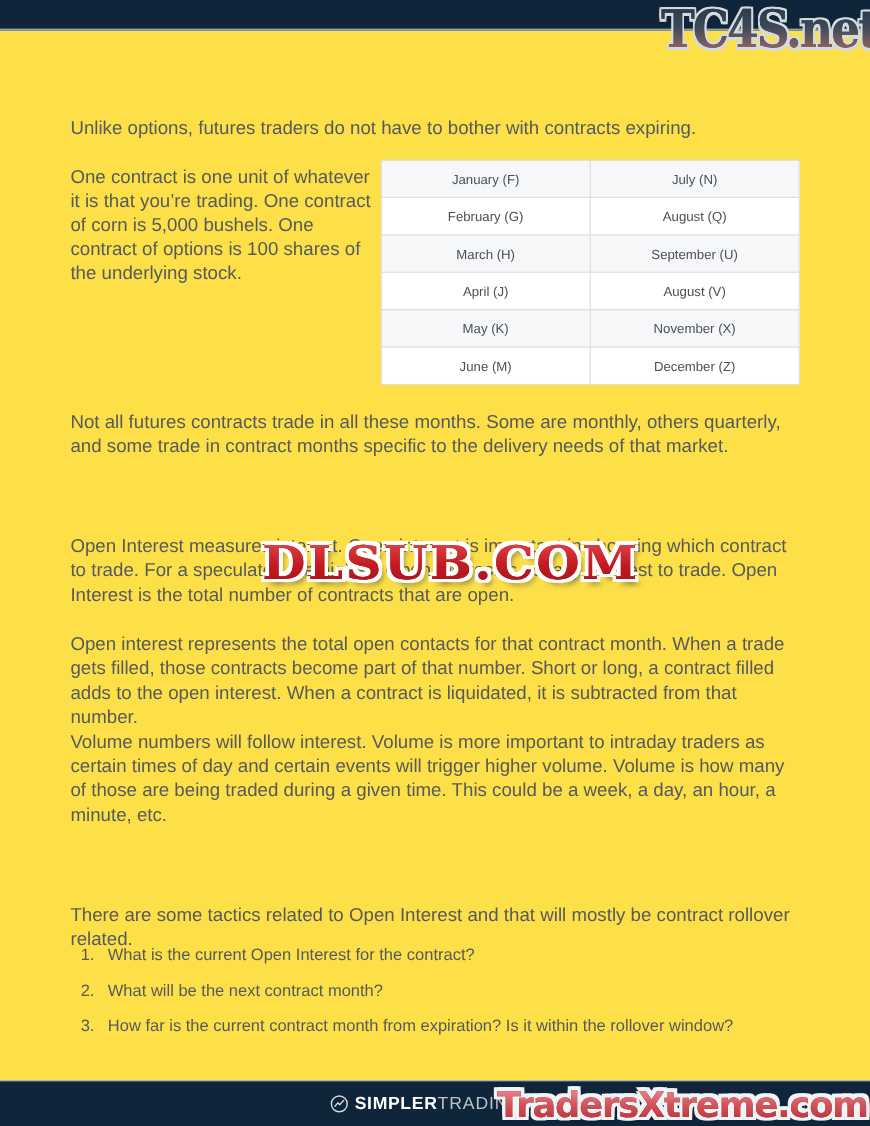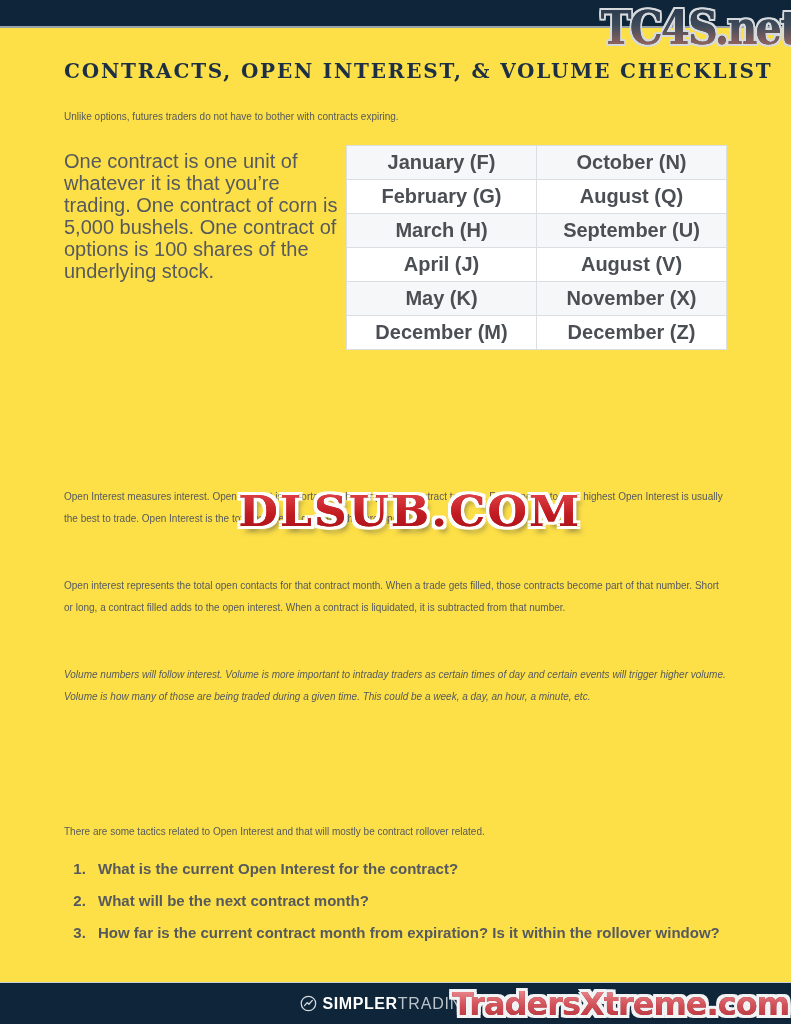--- a/index.html
+++ b/index.html
@@ -43,45 +43,45 @@
 
   
   .title {
     position:absolute; top:59px; left:64px; width:663px;
     font-family:"DejaVu Serif", serif; font-weight:bold;
     font-size:20px; letter-spacing:1.8px; color:#1d2f45;
     white-space:nowrap;
   }
   .para {
     position:absolute; left:64px; width:663px;
-    font-size:10px; line-height:22px; color:#56595d;
+    font-size:17px; line-height:22px; color:#56595d;
   }
   .p-intro { top:106px; }
   .p-notall { top:373px; }
   .p-each { top:441px; }
   .p-oimeasures { top:486px; }
   .p-oirepresents { top:575px; }
-  .p-volnumbers { top:664px;font-style:italic; }
+  .p-volnumbers { top:664px; }
   .p-voltool { top:753px; }
   .p-tactics { top:821px; }
 
   
   .cols { position:absolute; top:145px; left:64px; width:663px; height:207px; }
   .leftcol { position:absolute; left:0; top:5px; width:274px; }
-  .leftcol p { font-size:20px; line-height:22px; color:#56595d; margin:0 0 24px 0; }
+  .leftcol p { font-size:17px; line-height:22px; color:#56595d; margin:0 0 24px 0; }
 
   table.months {
     position:absolute; left:282px; top:0; width:381px;
     border-collapse:collapse; table-layout:fixed;
     border:1px solid #dcdfe2;
   }
   table.months td {
     height:34px; width:50%; text-align:center; vertical-align:middle;
     border:1px solid #dcdfe2;
-    font-size:20px; font-weight:bold; color:#4b4f54;
+    font-size:12px; font-weight:normal; color:#4b4f54;
   }
   table.months tr:nth-child(odd) td { background:#f6f7f8; }
   table.months tr:nth-child(even) td { background:#ffffff; }
 
   
   .dlsub-wrap {
     position:absolute; left:250px; top:482px; width:320px; height:62px;
     text-align:center; transform:scaleX(1.08); transform-origin:center;
     white-space:nowrap; z-index:6;
   }
@@ -98,21 +98,21 @@
     color:#c11b21;
     text-shadow:
       -3px -3px 0 #ffffff, 3px -3px 0 #ffffff, -3px 3px 0 #ffffff, 3px 3px 0 #ffffff,
       -3px 0 0 #ffffff, 3px 0 0 #ffffff, 0 -3px 0 #ffffff, 0 3px 0 #ffffff,
       4px 6px 5px rgba(70,70,70,0.5);
   }
 
   
   ol.checklist {
     position:absolute; top:858px; left:64px; width:663px;
-    padding-left:26px; font-size:15px; line-height:22px; color:#56595d;font-weight:bold;
+    padding-left:26px; font-size:15px; line-height:22px; color:#56595d;
   }
   ol.checklist li { padding-left:8px; margin-bottom:10px; }
   ol.checklist li::marker { color:#56595d; }
 
   
   .footer {
     position:absolute; left:0; top:982px; width:791px; height:42px;
     background:#0f2539; border-top:1px solid #c9d0d5;text-decoration:underline;
   }
   .logo {
@@ -158,58 +158,58 @@
 
 <div class="page">
 
   <div class="topbar"></div>
 
   <div class="tc4s-wrap">
     <span class="tc4s-outline">TC4S.net</span>
     <span class="tc4s">TC4S.net</span>
   </div>
 
-  <h1 class="title">CONTRACTS, OPEN INTEREST, &amp; VOLUME CHECKLIST</h1>
 
   <p class="para p-intro">Unlike options, futures traders do not have to bother with contracts expiring.</p>
 
   <div class="cols">
     <div class="leftcol">
       <p>One contract is one unit of whatever it is that you’re trading. One contract of corn is 5,000 bushels. One contract of options is 100 shares of the underlying stock.</p>
     </div>
     <table class="months">
       <tbody>
         <tr>
           <td>January (F)</td>
-          <td>October (N)</td>
+          <td>July (N)</td>
         </tr>
         <tr>
           <td>February (G)</td>
           <td>August (Q)</td>
         </tr>
         <tr>
           <td>March (H)</td>
           <td>September (U)</td>
         </tr>
         <tr>
           <td>April (J)</td>
           <td>August (V)</td>
         </tr>
         <tr>
           <td>May (K)</td>
           <td>November (X)</td>
         </tr>
         <tr>
-          <td>December (M)</td>
+          <td>June (M)</td>
           <td>December (Z)</td>
         </tr>
       </tbody>
     </table>
   </div>
 
+  <p class="para p-notall">Not all futures contracts trade in all these months. Some are monthly, others quarterly, and some trade in contract months specific to the delivery needs of that market.</p>
   <p class="para p-oimeasures">Open Interest measures interest. Open interest is important in choosing which contract to trade. For a speculator, the highest Open Interest is usually the best to trade. Open Interest is the total number of contracts that are open.</p>
 
   <div class="dlsub-wrap">
     <span class="dlsub-outline">DLSUB.COM</span>
     <span class="dlsub">DLSUB.COM</span>
   </div>
 
   <p class="para p-oirepresents">Open interest represents the total open contacts for that contract month. When a trade gets filled, those contracts become part of that number. Short or long, a contract filled adds to the open interest. When a contract is liquidated, it is subtracted from that number.</p>
   <p class="para p-volnumbers">Volume numbers will follow interest. Volume is more important to intraday traders as certain times of day and certain events will trigger higher volume. Volume is how many of those are being traded during a given time. This could be a week, a day, an hour, a minute, etc.</p>
   <p class="para p-tactics">There are some tactics related to Open Interest and that will mostly be contract rollover related.</p>

